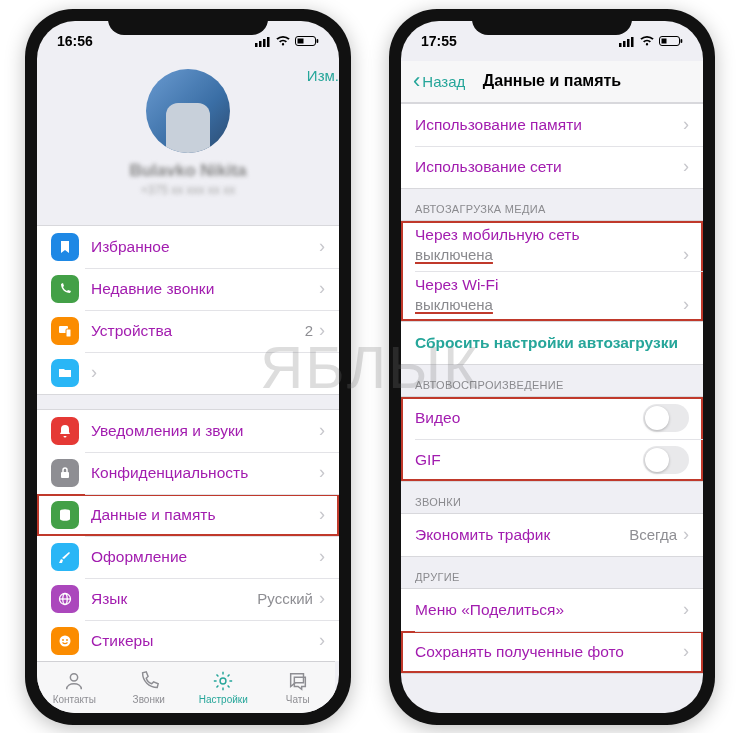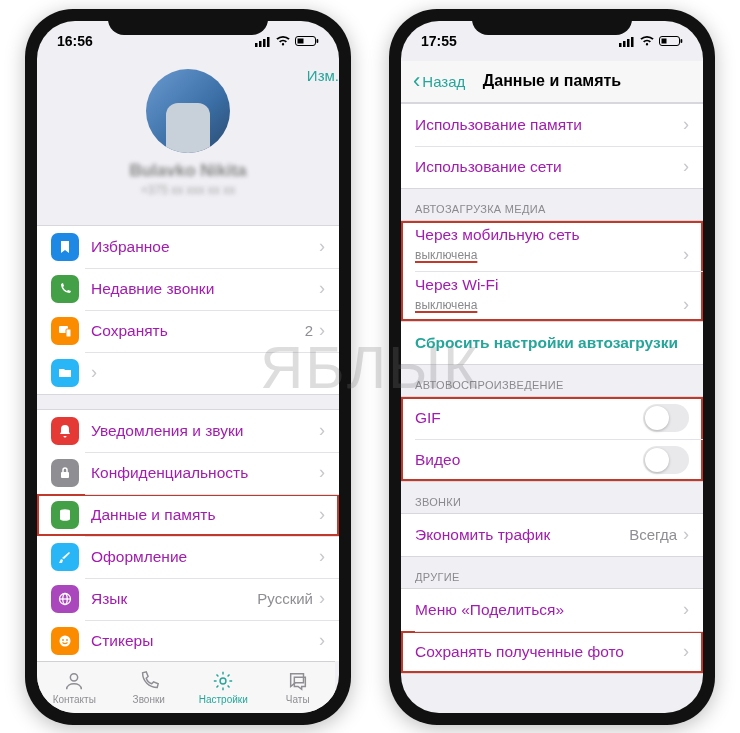--- a/index.html
+++ b/index.html
@@ -29,21 +29,21 @@
   .profile-edit { position: absolute; right: 0; top: 6px; color: #26a69a; font-size: 15px;}
 
   .group { margin-top: 14px; background: #fff; border-top: 1px solid #d8d8dc; border-bottom: 1px solid #d8d8dc; }
   .group.tight { margin-top: 0; }
   .section-header { font-size: 11px; color: #8a8a8e; padding: 14px 14px 5px; text-transform: uppercase; letter-spacing: 0.3px;}
   .row { display: flex; align-items: center; height: 42px; padding: 0 14px; position: relative; }
   .row + .row::before { content: ""; position: absolute; left: 48px; right: 0; top: 0; height: 1px; background: #e3e3e7; }
   .row.noicon + .row.noicon::before, .row.noicon:first-child::before { left: 14px; }
   .row-icon { width: 28px; height: 28px; border-radius: 7px; margin-right: 12px; display: flex; align-items: center; justify-content: center; flex-shrink: 0; }
   .row-label { flex: 1; font-size: 15.5px; color: #a21caf; }
-  .row-sub { font-size: 12px; color: #8a8a8e; }
+  .row-sub { font-size: 15px; color: #8a8a8e; }
   .row-sub.underline { text-decoration: underline; text-decoration-color: #c0392b; text-decoration-thickness: 1.5px; text-underline-offset: 2px;}
   .row-value { color: #8e8e93; font-size: 15px; margin-right: 6px; }
   .chev { color: #c7c7cc; font-size: 18px; }
   .row.twoline { height: 50px; flex-wrap: wrap; align-content: center;}
   .row.twoline .row-label { flex-basis: 100%; }
   .link-row .row-label { color: #26a69a; font-weight: bold; }
 
   .highlight-red { box-shadow: inset 0 0 0 2px #c0392b; position: relative; z-index: 3;}
 
   .toggle { width: 46px; height: 28px; border-radius: 14px; background: #e9e9eb; position: relative; }
@@ -121,21 +121,21 @@
             <div class="row-label">Недавние звонки</div>
             <span class="chev">›</span>
           </div>
           <div class="row">
             <div class="row-icon" style="background:#fb8c00">
                 <svg width="14" height="14" viewBox="0 0 14 14">
                   <rect x="1" y="2" width="9" height="7" rx="1" fill="#fff"></rect>
                   <rect x="8" y="5" width="5" height="8" rx="1" fill="#fff" stroke="#fb8c00"></rect>
                 </svg>
               </div>
-            <div class="row-label">Сохранять</div>
+            <div class="row-label">Устройства</div>
             <span class="row-value">2</span>
             <span class="chev">›</span>
           </div>
           <div class="row">
             <div class="row-icon" style="background:#29b6f6">
                 <svg width="14" height="14" viewBox="0 0 14 14">
                   <path d="M1 3h5l1 1h6v7H1z" fill="#fff"></path>
                 </svg>
               </div>
             <span class="chev">›</span>
@@ -312,25 +312,25 @@
         </div>
         <div class="group tight" style="border-top:none">
           <div class="row noicon link-row">
             <div class="row-label">Сбросить настройки автозагрузки</div>
           </div>
         </div>
 
         <div class="section-header">АВТОВОСПРОИЗВЕДЕНИЕ</div>
         <div class="group tight highlight-red">
           <div class="row noicon">
+            <div class="row-label">Видео</div>
+            <div class="toggle"></div>
+          </div>
+          <div class="row noicon">
             <div class="row-label">GIF</div>
-            <div class="toggle"></div>
-          </div>
-          <div class="row noicon">
-            <div class="row-label">Видео</div>
             <div class="toggle"></div>
           </div>
         </div>
 
         <div class="section-header">ЗВОНКИ</div>
         <div class="group tight">
           <div class="row noicon">
             <div class="row-label">Экономить трафик</div>
             <span class="row-value">Всегда</span>
             <span class="chev">›</span>

